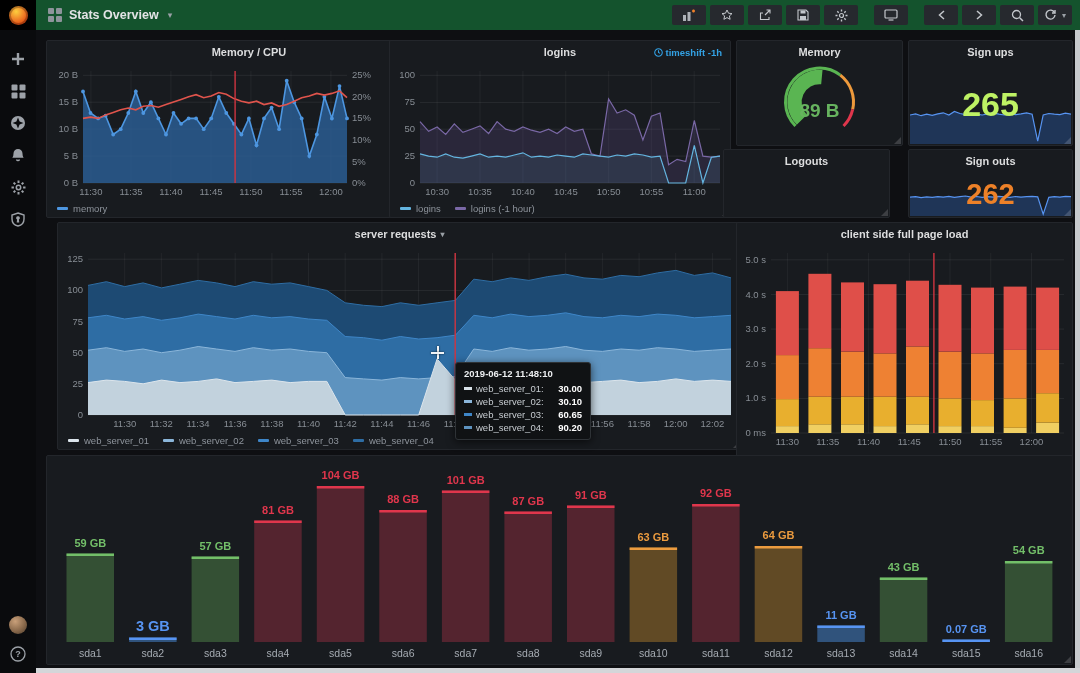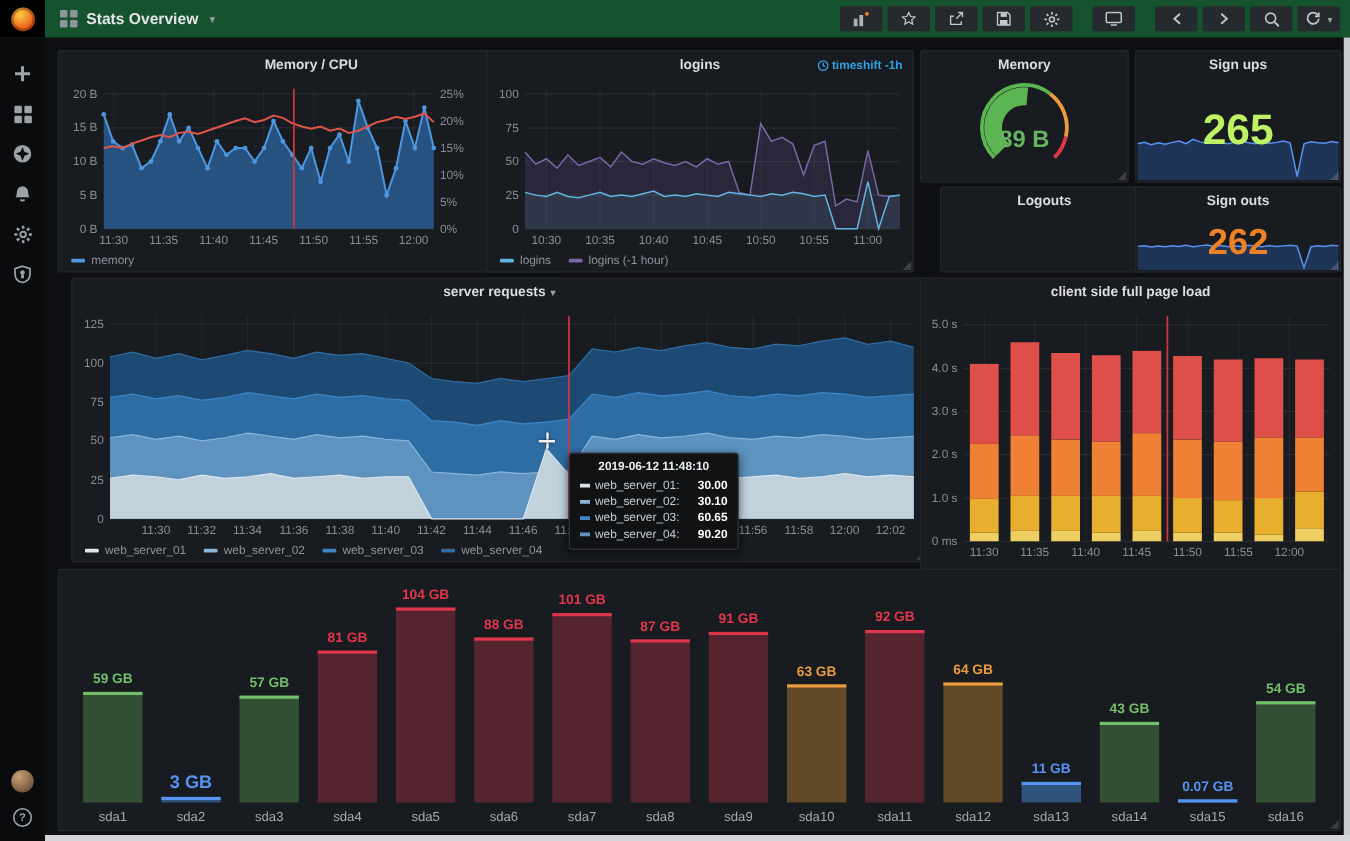--- a/index.html
+++ b/index.html
@@ -45,21 +45,21 @@
   .blab{fill:#A5ABB2;font-size:10.5px;font-family:"Liberation Sans",sans-serif;}
   .gval{font-weight:bold;text-anchor:middle;font-family:"Liberation Sans",sans-serif;}
 
   
   .statwrap{flex:1;position:relative;}
   .spark{position:absolute;left:1px;right:1px;bottom:1px;}
   .statnum{position:absolute;left:0;right:0;top:0;bottom:0;display:flex;align-items:center;justify-content:center;font-weight:bold;}
 
   
   .tooltip{position:absolute;left:419px;top:332px;width:118px;background:#101214;border:1px solid #2E3236;border-radius:3px;box-shadow:0 2px 8px rgba(0,0,0,.6);padding:5px 8px 6px;z-index:9;}
-  .tt-title{font-size:9.5px;font-weight:bold;color:#ECEEF0;text-align:center;margin-bottom:4px;}
+  .tt-title{font-size:9.5px;font-weight:bold;color:#ECEEF0;text-align:left;margin-bottom:4px;}
   .tt-row{display:flex;align-items:center;font-size:9.5px;color:#C7CCD1;margin-top:2px;}
   .tt-row b{margin-left:auto;color:#FFF;}
   .tt-dash{display:inline-block;width:8px;height:2.5px;margin-right:4px;}
   .xhair{position:absolute;left:395px;top:316px;width:13px;height:13px;z-index:8;pointer-events:none;}
   .xhair:before,.xhair:after{content:"";position:absolute;background:#F2F4F6;box-shadow:0 0 2px rgba(0,0,0,.8);}
   .xhair:before{left:5.5px;top:0;width:2px;height:13px;}
   .xhair:after{top:5.5px;left:0;height:2px;width:13px;}
 
   
   .strip-r{position:absolute;right:0;top:30px;width:5px;height:643px;background:#C7CACD;z-index:7;}
@@ -359,21 +359,21 @@
       <div class="ptitle">Sign ups</div>
       <div class="statwrap">
         <div class="spark" style="height:58px;"><svg width="161" height="58">
               <path d="M0.0 29.0 L5.6 27.9 L11.1 29.7 L16.7 28.2 L22.2 29.3 L27.8 27.9 L33.3 26.8 L38.9 29.0 L44.4 25.4 L50.0 27.5 L55.5 28.6 L61.1 27.2 L66.6 28.2 L72.2 29.0 L77.7 27.9 L83.3 26.8 L88.8 28.2 L94.4 29.0 L99.9 27.5 L105.5 28.6 L111.0 27.9 L116.6 26.8 L122.1 28.2 L127.7 55.2 L133.2 29.0 L138.8 27.5 L144.3 28.2 L149.9 28.6 L155.4 27.2 L161.0 28.2 L161 58 L0 58 Z" fill="rgba(50,116,217,0.3)"></path>
               <path d="M0.0 29.0 L5.6 27.9 L11.1 29.7 L16.7 28.2 L22.2 29.3 L27.8 27.9 L33.3 26.8 L38.9 29.0 L44.4 25.4 L50.0 27.5 L55.5 28.6 L61.1 27.2 L66.6 28.2 L72.2 29.0 L77.7 27.9 L83.3 26.8 L88.8 28.2 L94.4 29.0 L99.9 27.5 L105.5 28.6 L111.0 27.9 L116.6 26.8 L122.1 28.2 L127.7 55.2 L133.2 29.0 L138.8 27.5 L144.3 28.2 L149.9 28.6 L155.4 27.2 L161.0 28.2 " fill="none" stroke="#5794F2" stroke-width="1.2"></path>
             </svg></div>
         <div class="statnum" style="font-size:34px;color:#bef264;">265</div>
       </div>
     </div>
 
-    <div class="panel" style="left:716px;top:119px;width:167px;height:69px;gap:16px;">
+    <div class="panel" style="left:687px;top:119px;width:167px;height:69px;gap:16px;">
       <div class="ptitle">Logouts</div>
     </div>
 
     <div class="panel" style="left:872px;top:119px;width:165px;height:69px;">
       <div class="ptitle">Sign outs</div>
       <div class="statwrap">
         <div class="spark" style="height:36px;"><svg width="161" height="36">
               <path d="M0.0 17.1 L5.6 16.7 L11.1 17.6 L16.7 16.9 L22.2 17.4 L27.8 16.7 L33.3 17.1 L38.9 16.3 L44.4 17.4 L50.0 16.7 L55.5 16.0 L61.1 17.1 L66.6 16.5 L72.2 17.4 L77.7 16.7 L83.3 17.1 L88.8 16.3 L94.4 16.9 L99.9 17.4 L105.5 16.5 L111.0 17.1 L116.6 16.7 L122.1 16.3 L127.7 16.9 L133.2 34.1 L138.8 17.4 L144.3 16.7 L149.9 17.1 L155.4 16.3 L161.0 16.7 L161 36 L0 36 Z" fill="rgba(50,116,217,0.3)"></path>
               <path d="M0.0 17.1 L5.6 16.7 L11.1 17.6 L16.7 16.9 L22.2 17.4 L27.8 16.7 L33.3 17.1 L38.9 16.3 L44.4 17.4 L50.0 16.7 L55.5 16.0 L61.1 17.1 L66.6 16.5 L72.2 17.4 L77.7 16.7 L83.3 17.1 L88.8 16.3 L94.4 16.9 L99.9 17.4 L105.5 16.5 L111.0 17.1 L116.6 16.7 L122.1 16.3 L127.7 16.9 L133.2 34.1 L138.8 17.4 L144.3 16.7 L149.9 17.1 L155.4 16.3 L161.0 16.7 " fill="none" stroke="#5794F2" stroke-width="1.2"></path>
             </svg></div>

